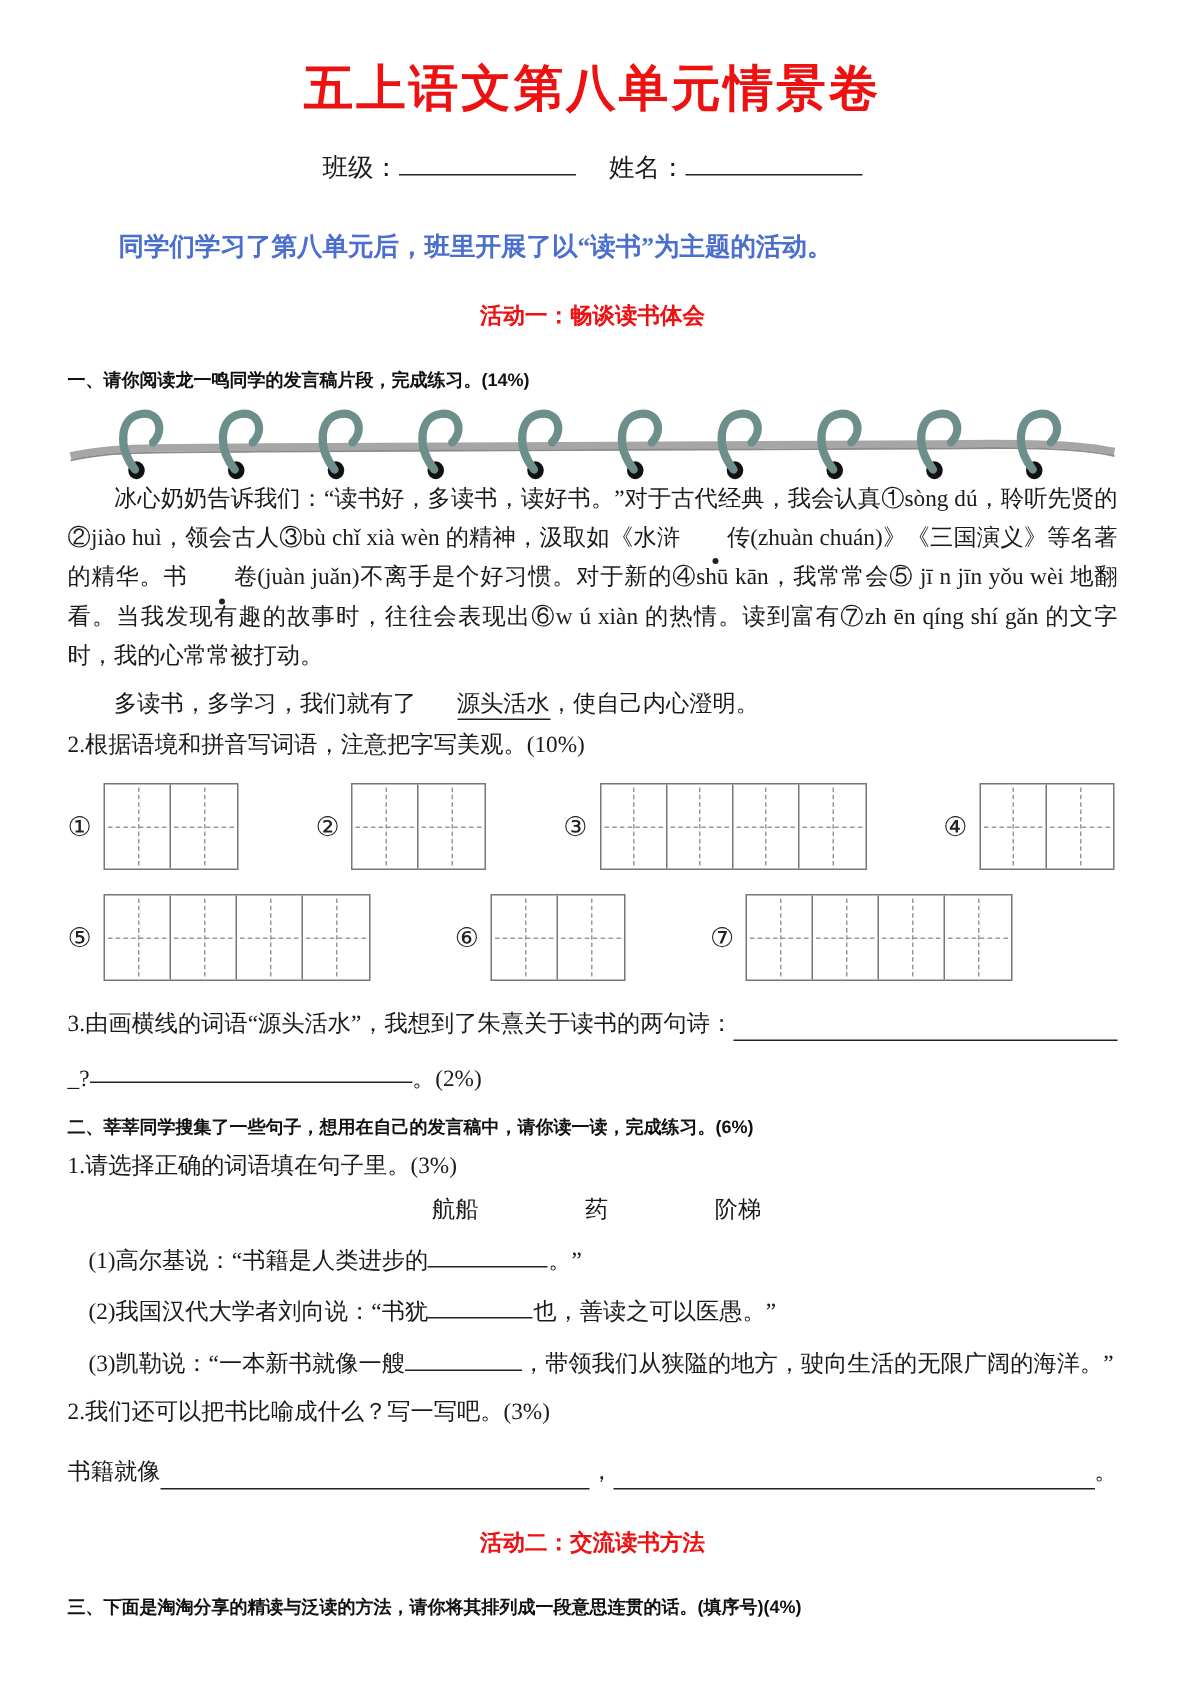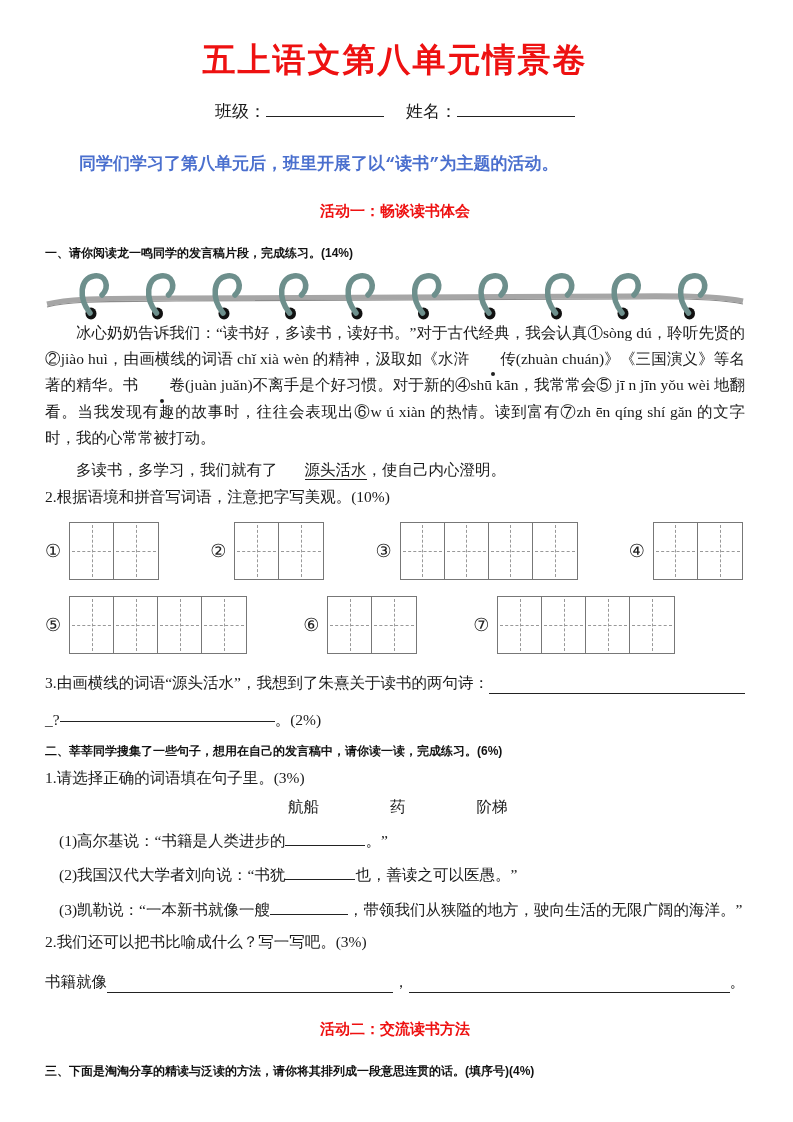--- a/index.html
+++ b/index.html
@@ -16,21 +16,21 @@
     font-size:33px;font-weight:bold;letter-spacing:2px;
     font-family:"Liberation Serif","DejaVu Serif",serif;
   }
   .classline{margin-top:10px;text-align:center;font-size:17px;}
   .blank{display:inline-block;border-bottom:1px solid #222;height:14px;vertical-align:baseline;}
   .w118{width:118px;}
   .gapsp{display:inline-block;width:22px;}
   .intro{
     margin:24px 0 0 0;text-indent:2em;
     color:#4a6fce;font-weight:bold;font-size:17px;
-    font-family:Liberation Mono, monospace;
+    font-family:Liberation Serif, serif;
   }
   h2.act{
     margin:18px 0 0 0;text-align:center;color:#ee1111;
     font-size:15px;font-weight:bold;
     font-family:"Liberation Sans","DejaVu Sans",sans-serif;
   }
   h3.sect{
     margin:20px 0 0 0;font-size:12px;font-weight:bold;color:#111;
     font-family:"Liberation Sans","DejaVu Sans",sans-serif;
   }
@@ -100,21 +100,21 @@
       <ellipse cx="445" cy="45.5" rx="5.5" ry="6" fill="#111111"></ellipse>
       <path d="M444,45 C432,30 434,10 448,8 C460,6 464,19 456,27" stroke="#6d8f8c" stroke-width="5.5" stroke-linecap="round" fill="none"></path>
       <ellipse cx="511.5" cy="45.5" rx="5.5" ry="6" fill="#111111"></ellipse>
       <path d="M510.5,45 C498.5,30 500.5,10 514.5,8 C526.5,6 530.5,19 522.5,27" stroke="#6d8f8c" stroke-width="5.5" stroke-linecap="round" fill="none"></path>
       <ellipse cx="578" cy="45.5" rx="5.5" ry="6" fill="#111111"></ellipse>
       <path d="M577,45 C565,30 567,10 581,8 C593,6 597,19 589,27" stroke="#6d8f8c" stroke-width="5.5" stroke-linecap="round" fill="none"></path>
       <ellipse cx="644.5" cy="45.5" rx="5.5" ry="6" fill="#111111"></ellipse>
       <path d="M643.5,45 C631.5,30 633.5,10 647.5,8 C659.5,6 663.5,19 655.5,27" stroke="#6d8f8c" stroke-width="5.5" stroke-linecap="round" fill="none"></path>
     </svg>
 
-  <p class="bodytxt ind"><span>冰心奶奶告诉我们：“读书好，多读书，读好书。”对于古代经典，我会认真①sòng dú，聆听先贤的②jiào huì，由画横线的词语 chǐ xià wèn 的精神，汲取如《水浒</span><span class="dotc">传</span><span>(zhuàn chuán)》《三国演义》等名著的精华。书</span><span class="dotc">卷</span><span>(juàn juǎn)不离手是个好习惯。对于新的④shū kān，我常常会⑤ jī n jīn yǒu wèi 地翻看。当我发现有趣的故事时，往往会表现出⑥w ú xiàn 的热情。读到富有⑦zh ēn qíng shí gǎn 的文字时，我的心常常被打动。</span></p>
+  <p class="bodytxt ind"><span>冰心奶奶告诉我们：“读书好，多读书，读好书。”对于古代经典，我会认真①sòng dú，聆听先贤的②jiào huì，领会古人③bù chǐ xià wèn 的精神，汲取如《水浒</span><span class="dotc">传</span><span>(zhuàn chuán)》《三国演义》等名著的精华。书</span><span class="dotc">卷</span><span>(juàn juǎn)不离手是个好习惯。对于新的④shū kān，我常常会⑤ jī n jīn yǒu wèi 地翻看。当我发现有趣的故事时，往往会表现出⑥w ú xiàn 的热情。读到富有⑦zh ēn qíng shí gǎn 的文字时，我的心常常被打动。</span></p>
 
   <p class="bodytxt ind" style="margin-top:6px;"><span>多读书，多学习，我们就有了</span><span class="uline">源头活水</span><span>，使自己内心澄明。</span></p>
 
   <p class="qline" style="margin-top:0;">2.根据语境和拼音写词语，注意把字写美观。(10%)</p>
 
   <div class="gridrow row1">
       <div class="grid-group">
         <span class="grid-label">①</span>
         <div class="tzg">
           <div class="tzg-cell"></div>

